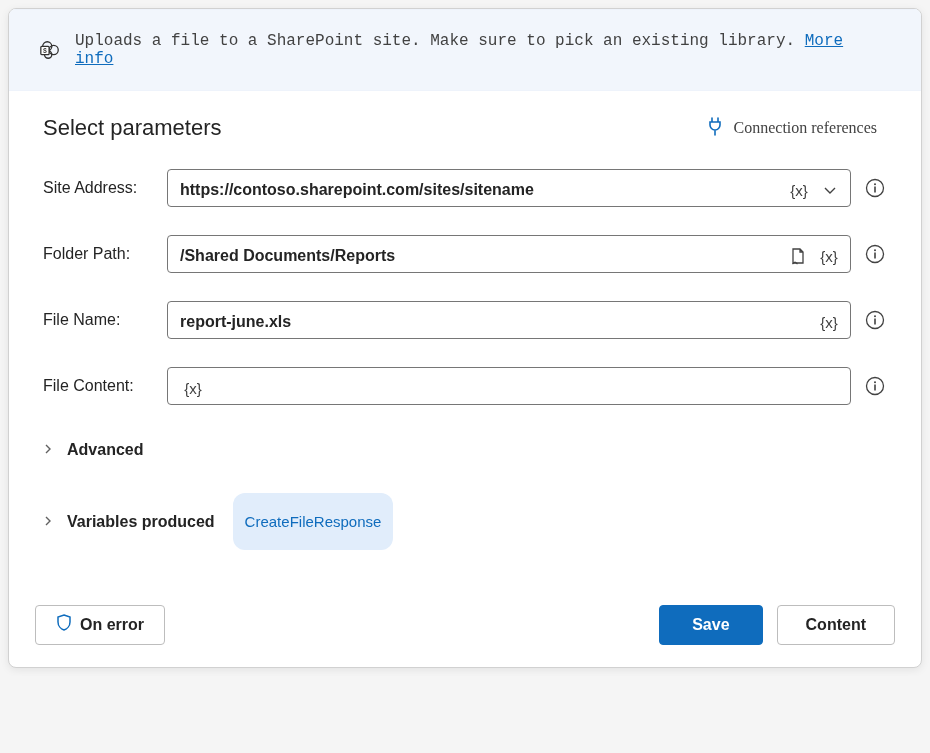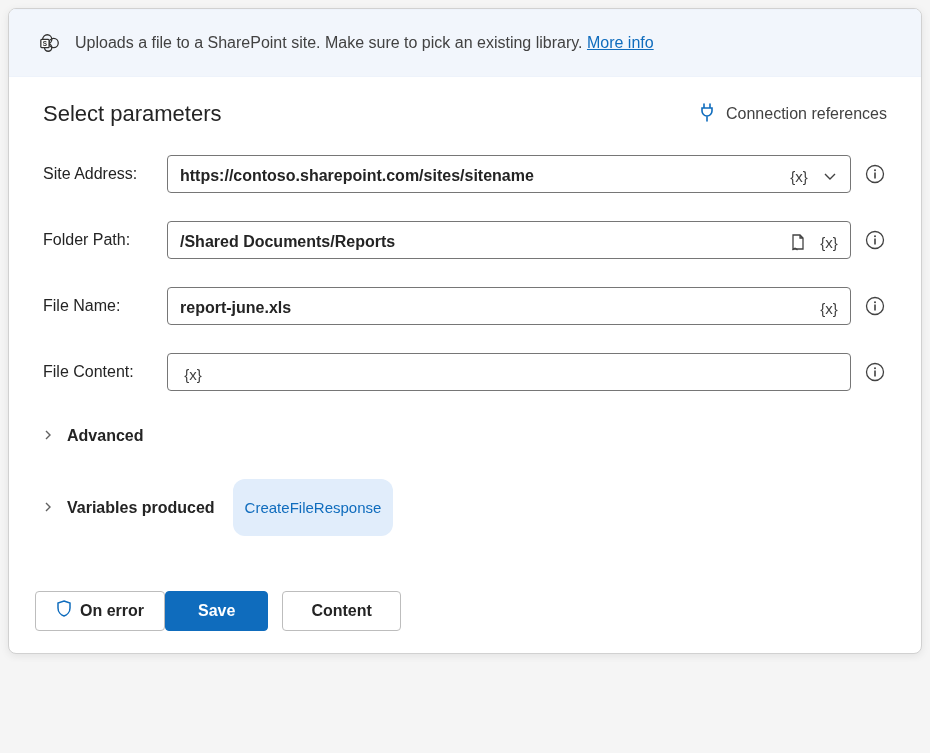--- a/index.html
+++ b/index.html
@@ -37,52 +37,54 @@
       color: #242424;
     }
     .info-banner {
       background: #f2f6fc;
       padding: 22px 30px;
       display: flex;
       align-items: center;
       gap: 14px;
       border-top: 1px solid #eef3fb;
       border-bottom: 1px solid #eef3fb;
+      font-family: Liberation Mono, monospace;
     }
     .banner-icon {
       width: 22px; height: 22px;
       flex-shrink: 0;
     }
     .banner-text {
       font-size: 16px;
       color: #424242;
     }
     .banner-link {
       color: #0f6cbd;
       text-decoration: underline;
       cursor: pointer;
     }
     .params-header {
       display: flex;
       align-items: center;
       justify-content: space-between;
-      padding: 24px 34px 18px 34px;
+      padding: 24px 44px 18px 34px;
     }
     .params-title {
       font-size: 22px;
       font-weight: 400;
       color: #242424;
     }
     .conn-ref {
       display: flex;
       align-items: center;
       gap: 10px;
       font-size: 16px;
       color: #424242;
       cursor: pointer;
+      font-family: Liberation Serif, serif;
     }
     .conn-icon { color: #0f6cbd; }
     .form {
       padding: 10px 34px 20px 34px;
     }
     .form-row {
       display: flex;
       align-items: center;
       margin-bottom: 28px;
     }
@@ -160,21 +162,21 @@
       color: #0f6cbd;
       padding: 20px 12px;
       border-radius: 12px;
       font-size: 15px;
       margin-left: 8px;
       cursor: pointer;
     }
     .dialog-footer {
       display: flex;
       align-items: center;
-      justify-content: flex-start;
+      justify-content: space-between;
       padding: 18px 26px 22px 26px;
       border-top: 1px solid #fff;
     }
     .btn {
       height: 40px;
       padding: 0 20px;
       border-radius: 4px;
       font-size: 16px;
       font-weight: 600;
       cursor: pointer;

